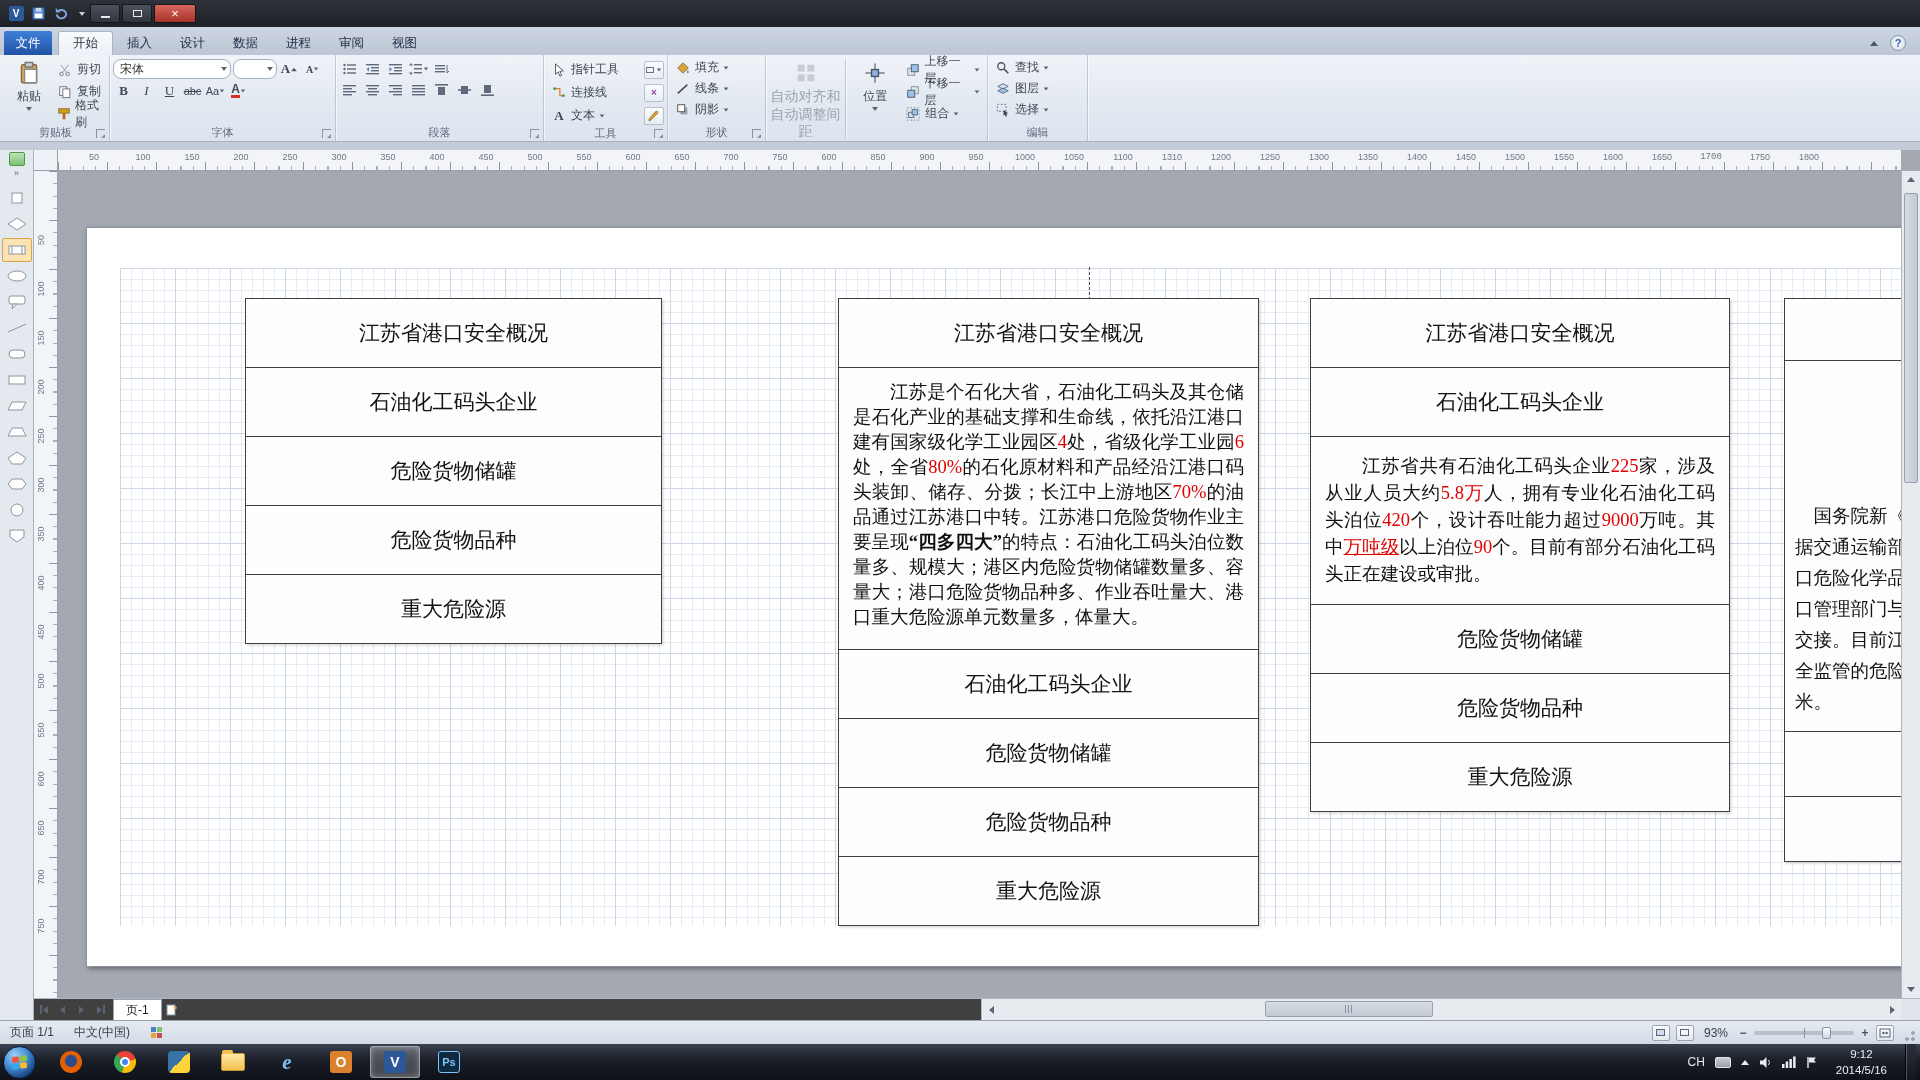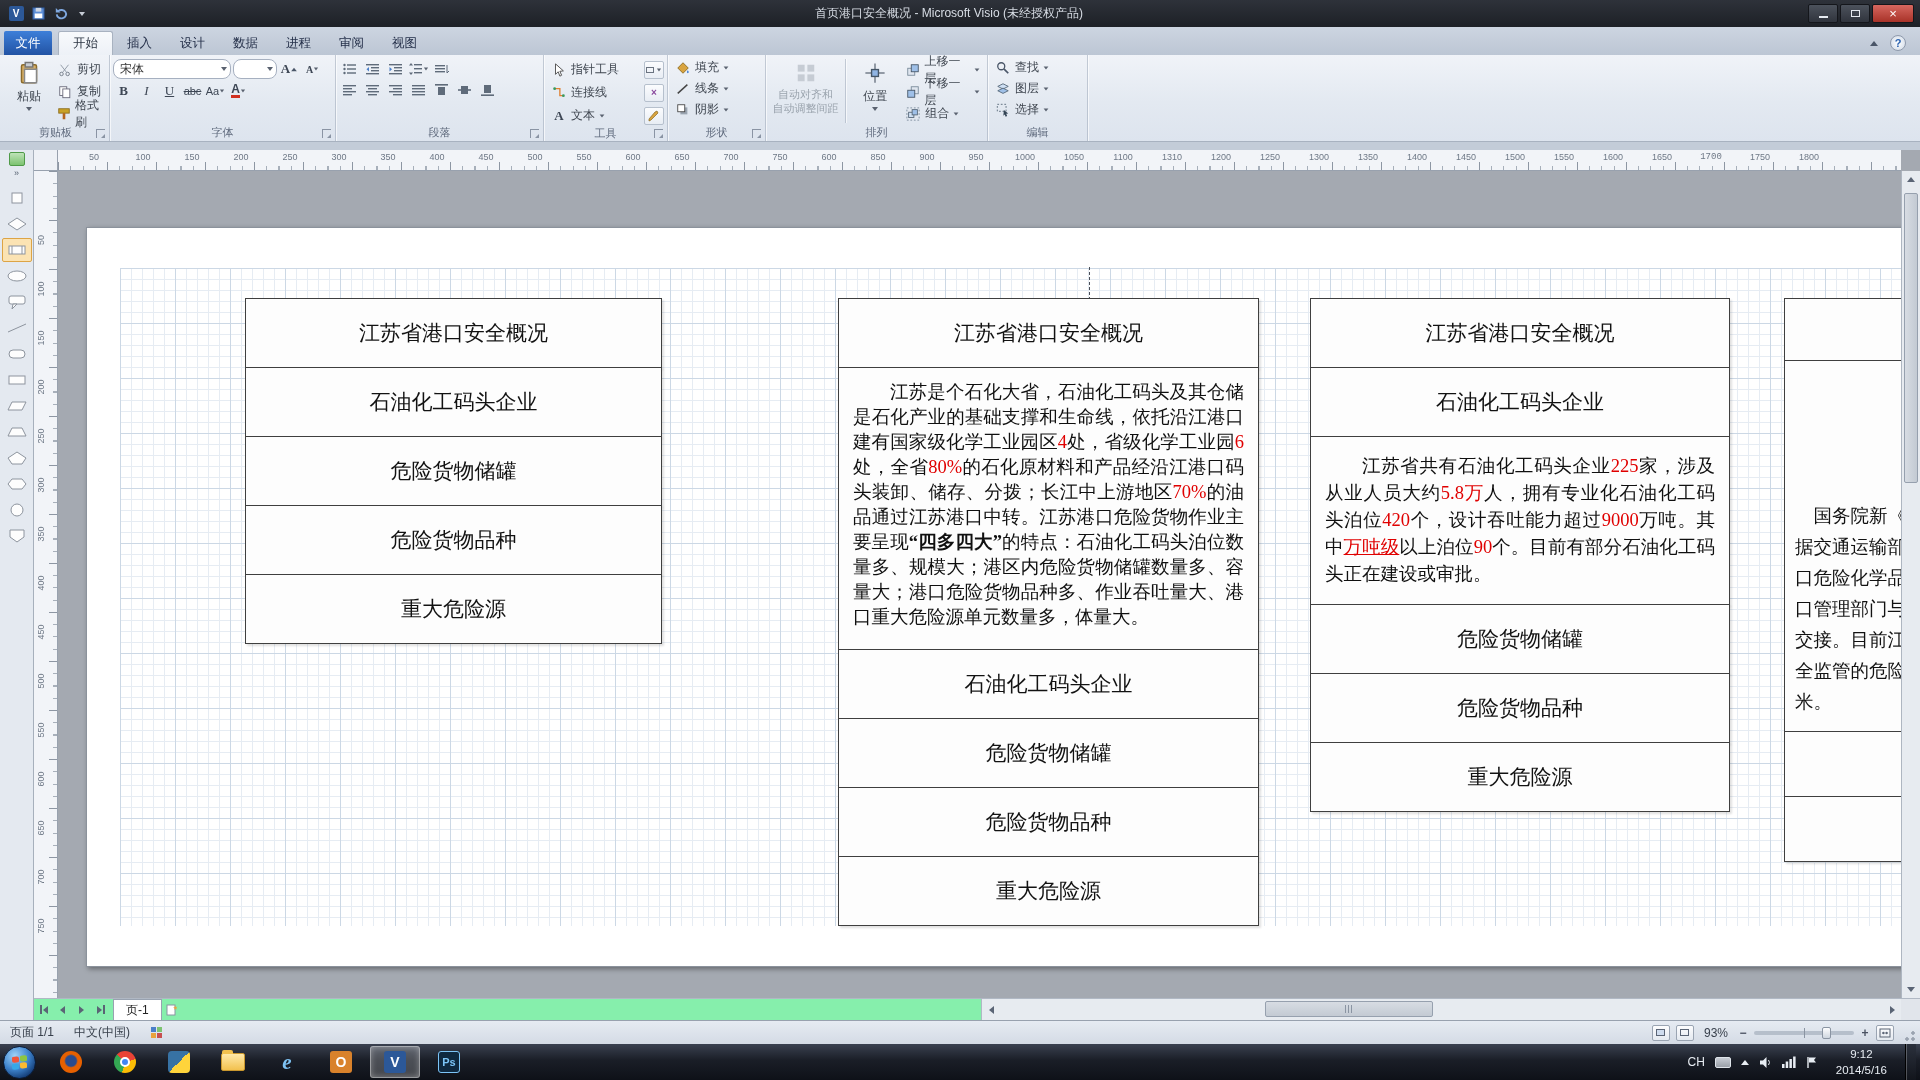--- a/index.html
+++ b/index.html
@@ -128,21 +128,21 @@
 
   
   .vscroll { position:absolute; top:171px; left:1901px; width:19px; height:827px; background:#e7ebf0; border-left:1px solid #aeb6c1; }
   .vscroll .arrow { position:absolute; left:0; width:18px; height:17px; display:flex; align-items:center; justify-content:center; }
   .tri-u { width:0; height:0; border-left:4px solid transparent; border-right:4px solid transparent; border-bottom:5px solid #5a6475; }
   .tri-d { width:0; height:0; border-left:4px solid transparent; border-right:4px solid transparent; border-top:5px solid #5a6475; }
   .tri-l { width:0; height:0; border-top:4px solid transparent; border-bottom:4px solid transparent; border-right:5px solid #5a6475; }
   .tri-r { width:0; height:0; border-top:4px solid transparent; border-bottom:4px solid transparent; border-left:5px solid #5a6475; }
   .vthumb { position:absolute; left:2px; width:14px; top:22px; height:290px; background:linear-gradient(90deg,#d7dce3,#c3cad3);
     border:1px solid #96a0ae; border-radius:2px; }
-  .pagetabrow { position:absolute; top:998px; left:34px; width:1867px; height:22px; background:#86efac;
+  .pagetabrow { position:absolute; top:998px; left:34px; width:1867px; height:22px; background:#404040;
     border-top:1px solid #b0b8c4; display:flex; align-items:center; }
   .navbtn { width:19px; height:20px; display:flex; align-items:center; justify-content:center; }
   .pagetab { height:21px; margin-left:3px; padding:0 12px; background:#fff; border:1px solid #98a2b0; border-bottom:none;
     font-size:12px; color:#222; display:flex; align-items:center; }
   .inserttab { width:22px; height:20px; display:flex; align-items:center; justify-content:center; }
   .hscroll { position:absolute; right:0; top:0; width:920px; height:21px; display:flex; align-items:center; background:#e7ebf0; border-left:1px solid #b0b8c4; }
   .hscroll .arrow { width:18px; height:20px; display:flex; align-items:center; justify-content:center; }
   .htrack { position:relative; flex:1; height:21px; }
   .hthumb { position:absolute; left:30%; width:19%; top:2px; height:16px; background:linear-gradient(#d7dce3,#c3cad3);
     border:1px solid #96a0ae; border-radius:2px; display:flex; align-items:center; justify-content:center; gap:2px; }
@@ -223,21 +223,20 @@
     <span class="qicon">
       <svg class="gicon" width="15" height="15" viewBox="0 0 16 16">
           <path d="M4 9 a5 4.5 0 1 0 1.5 -3.5" fill="none" stroke="#7fa8e0" stroke-width="2"></path>
           <path d="M3 2 v5 h5 Z" fill="#7fa8e0"></path>
         </svg>
     </span>
     <span class="qicon">
         <span class="caret" style="border-top-color:#c6ccd6"></span>
       </span>
   </div>
-  <div class="win-title">首页港口安全概况 - Microsoft Visio (未经授权产品)</div>
   <div class="winbtns">
     <div class="winbtn">
         <span class="glyph-min"></span>
       </div>
     <div class="winbtn">
         <span class="glyph-max"></span>
       </div>
     <div class="winbtn close">
         <span class="glyph-close">×</span>
       </div>
@@ -556,21 +555,21 @@
       </div>
     </div>
     <div class="rb-label">
       <span>形状</span>
       <span class="dlg"></span>
     </div>
   </div>
 
   <div class="rb-group" style="width:222px">
     <div class="rb-body">
-      <div class="bigbtn disabled" style="width:76px;font-size:11px">
+      <div class="bigbtn disabled" style="width:76px;font-size:14px">
         <span class="ic24">
           <svg class="gicon" width="22" height="22" viewBox="0 0 16 16">
               <rect x="2" y="2" width="5" height="5" fill="#c6ccd4"></rect>
               <rect x="9" y="2" width="5" height="5" fill="#c6ccd4"></rect>
               <rect x="2" y="9" width="5" height="5" fill="#c6ccd4"></rect>
               <rect x="9" y="9" width="5" height="5" fill="#c6ccd4"></rect>
             </svg>
         </span>
         <span class="prewrap" style="text-align:center;line-height:1.25">自动对齐和
 自动调整间距</span>

